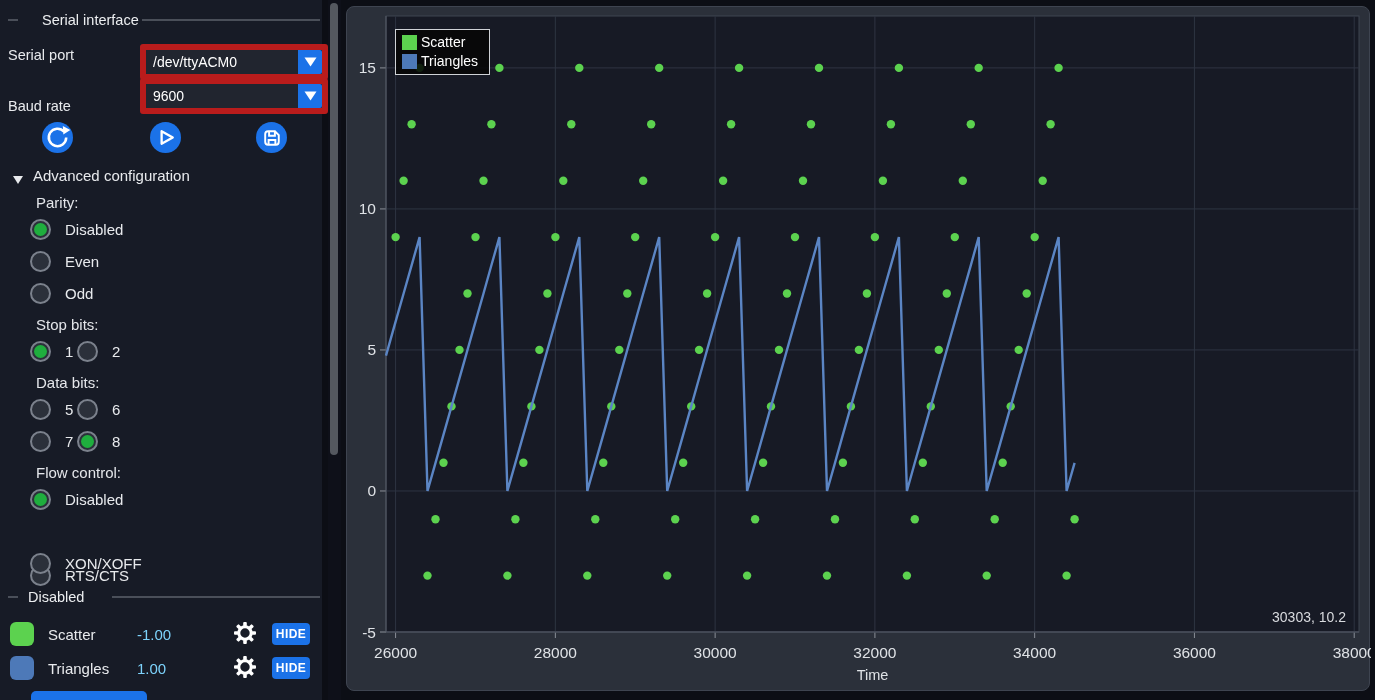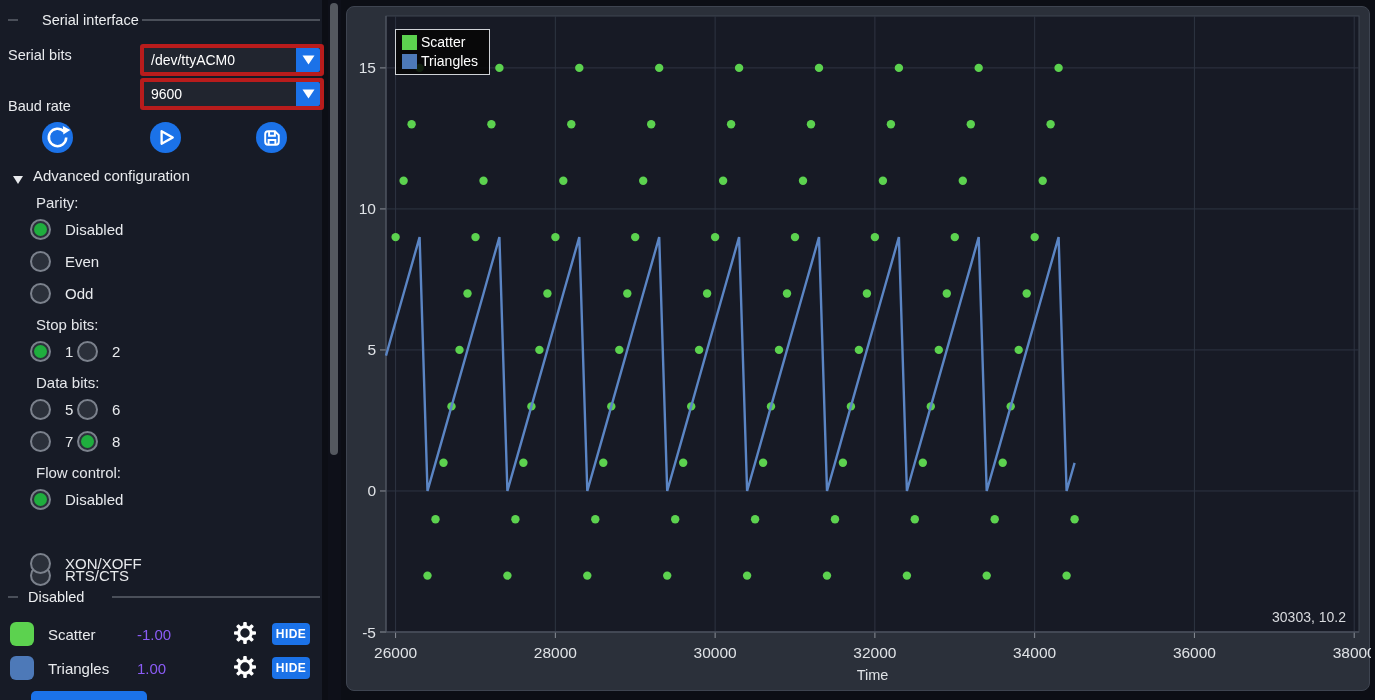--- a/index.html
+++ b/index.html
@@ -5,37 +5,37 @@
   html,body{margin:0;padding:0;background:#0c0e15;width:1375px;height:700px;overflow:hidden;
     font-family:"Liberation Sans",sans-serif;-webkit-font-smoothing:antialiased;}
   .abs{position:absolute;}
   
   #sidebar{position:absolute;left:0;top:0;width:322px;height:700px;background:#171b26;color:#e8eaed;}
   .sec-dash{position:absolute;height:2px;background:#4a4f59;}
   .sec-line{position:absolute;height:2px;background:#4a4f59;}
   .sec-title{position:absolute;font-size:14.5px;color:#eceef0;}
   .fld-label{position:absolute;font-size:14.5px;color:#e8eaed;}
   .dropdown{position:absolute;left:140px;width:176px;height:24px;background:#21252f;
-    border:4px solid #b91c1c;border-radius:3px;display:flex;align-items:center;cursor:pointer;}
+    border:6px solid #b91c1c;border-radius:3px;display:flex;align-items:center;cursor:pointer;}
   .dd-value{flex:1;padding-left:7px;font-size:14px;color:#fff;white-space:nowrap;overflow:hidden;}
   .dd-btn{width:24px;height:24px;background:#1b72e8;border-radius:0 2px 2px 0;display:flex;
     align-items:center;justify-content:center;}
   .circle-btn{position:absolute;width:31px;height:31px;border-radius:50%;background:#1b72e8;
     display:flex;align-items:center;justify-content:center;cursor:pointer;}
   .tri-down{width:0;height:0;border-left:5.5px solid transparent;border-right:5.5px solid transparent;
     border-top:8px solid #e8eaed;display:inline-block;}
   .grp-label{position:absolute;font-size:15px;color:#e4e6ea;}
   .radio-row{position:absolute;display:flex;align-items:center;gap:14px;height:21px;}
   .radio{width:17px;height:17px;border:2px solid #7b818c;border-radius:50%;background:#2b303a;
     position:relative;flex:none;cursor:pointer;}
   .radio.selected::after{content:'';position:absolute;inset:2px;border-radius:50%;background:#1fae3e;}
   .radio-label{font-size:15px;color:#e8eaed;}
   .tele-swatch{position:absolute;left:10px;width:24px;height:24px;border-radius:6px;}
   .tele-name{position:absolute;left:48px;font-size:15px;color:#e8eaed;}
-  .tele-value{position:absolute;left:137px;font-size:15px;color:#8b5cf6;}
+  .tele-value{position:absolute;left:137px;font-size:15px;color:#7dd3fc;}
   .gear{position:absolute;left:234px;width:22px;height:22px;cursor:pointer;}
   .hide-btn{position:absolute;left:272px;width:38px;height:22px;background:#1b72e8;border:none;
     border-radius:4px;color:#fff;font-size:12px;font-weight:700;letter-spacing:.4px;
     font-family:"Liberation Sans",sans-serif;cursor:pointer;padding:0;}
   #partial-btn{position:absolute;left:31px;top:691px;width:116px;height:9px;background:#1b72e8;
     border-radius:5px 5px 0 0;}
   
   #scroll-track{position:absolute;left:328px;top:0;width:13px;height:700px;background:#0e1019;}
   #scroll-thumb{position:absolute;left:330px;top:3px;width:8px;height:452px;border-radius:4px;background:#54585f;}
   
@@ -55,21 +55,21 @@
 </style>
 </head>
 <body>
 
 <div id="sidebar">
 
   <div class="sec-dash" style="left:8px;top:19px;width:10px;"></div>
   <div class="sec-title" style="left:42px;top:12px;">Serial interface</div>
   <div class="sec-line" style="left:142px;top:19px;width:178px;"></div>
 
-  <div class="fld-label" style="left:8px;top:47px;">Serial bits</div>
+  <div class="fld-label" style="left:8px;top:47px;">Serial port</div>
   <div class="dropdown" style="top:44px;">
     <span class="dd-value">/dev/ttyACM0</span>
     <span class="dd-btn">
       <svg width="13" height="10" viewBox="0 0 13 10">
           <polygon points="0.5,0.5 12.5,0.5 6.5,9.5" fill="#fff"></polygon>
         </svg>
     </span>
   </div>
 
   <div class="fld-label" style="left:8px;top:81px;margin-top:17px;">Baud rate</div>

